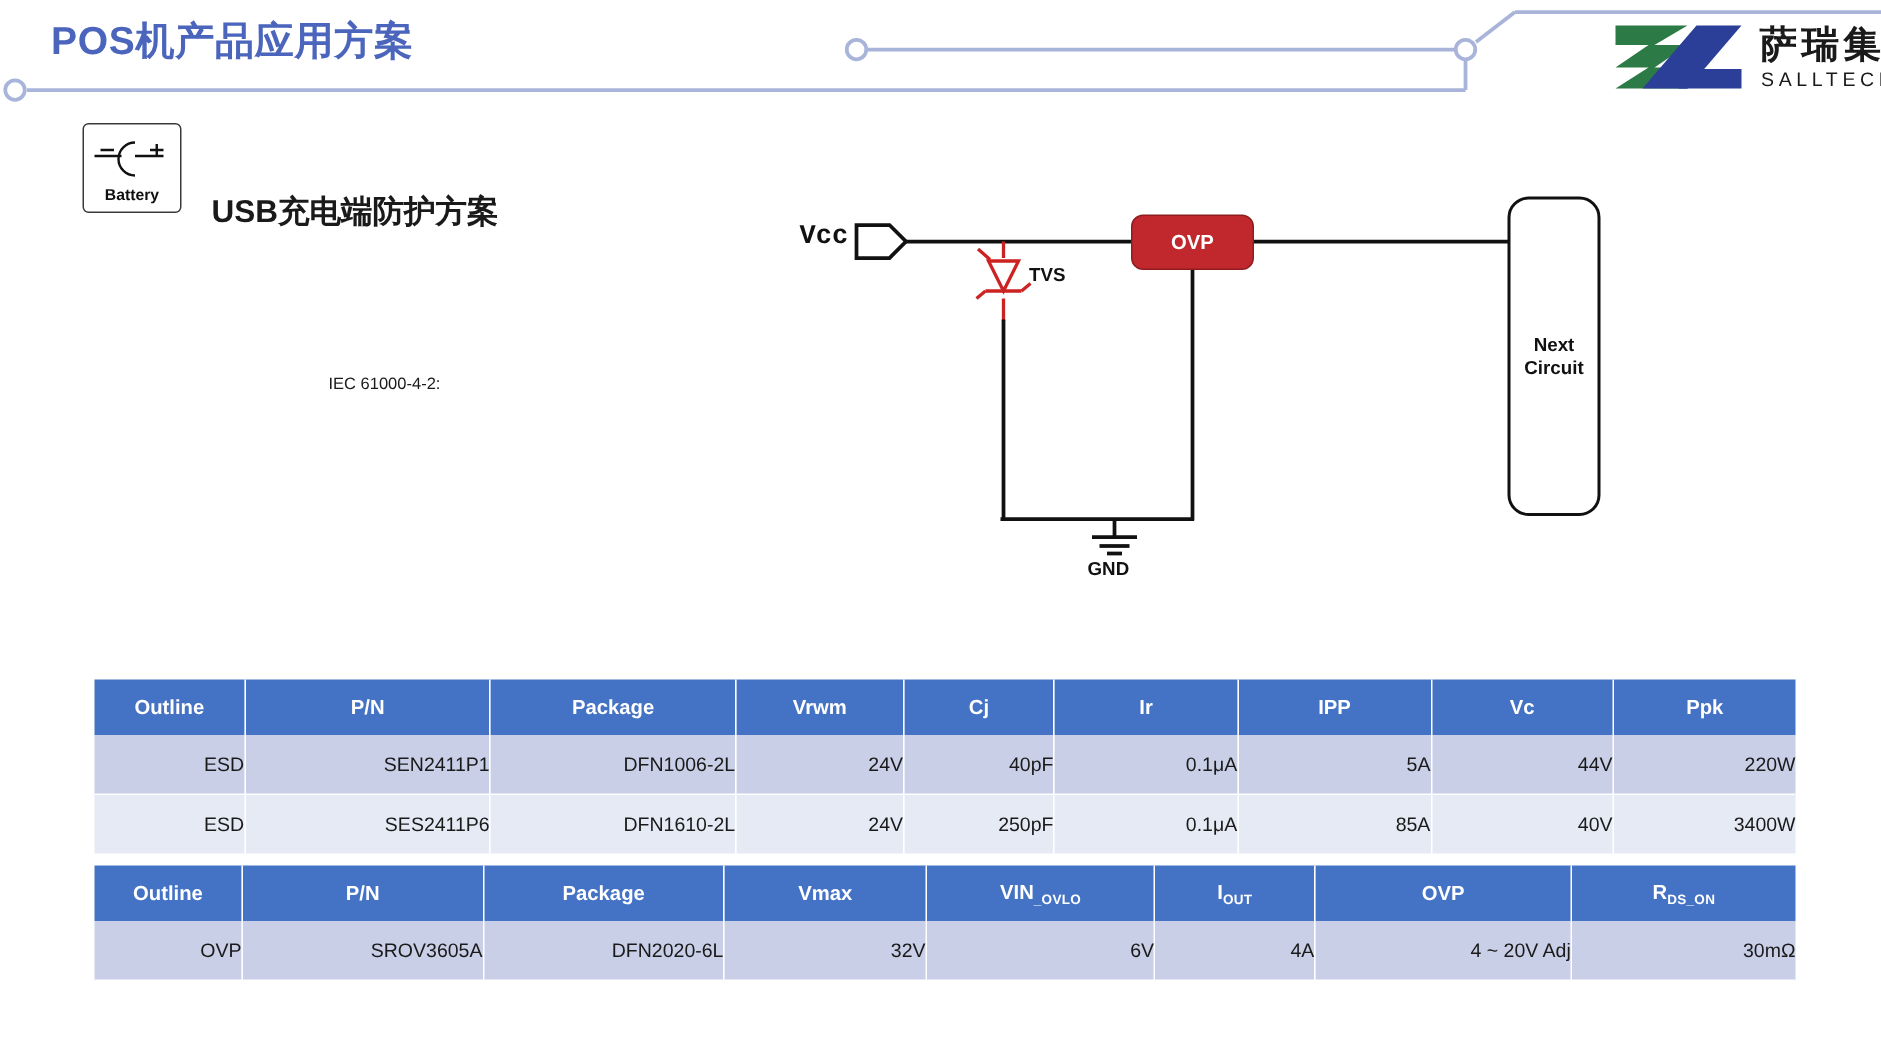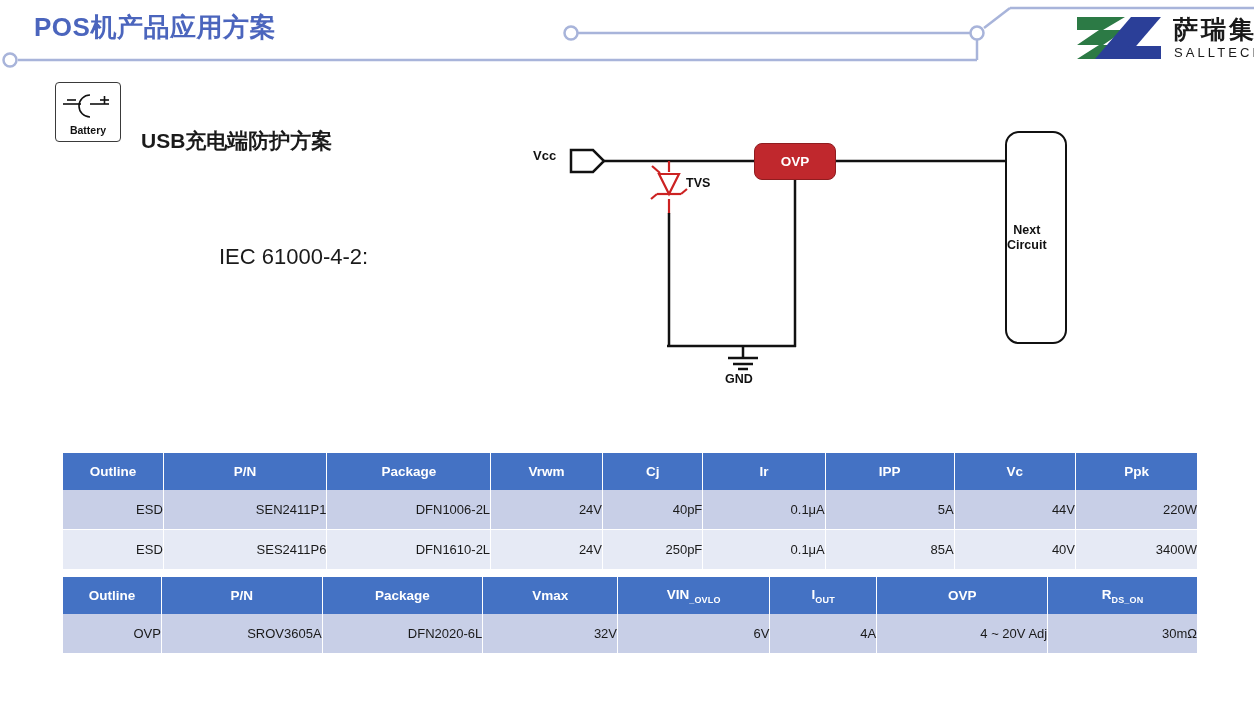--- a/index.html
+++ b/index.html
@@ -86,35 +86,35 @@
     font-weight: bold;
     color: #1a1a1a;
     white-space: nowrap;
     margin-top: 30px;
   }
 
   
   #spec-note {
     position: absolute;
     left: 219px; top: 244px;
-    font-size: 22px;
+    font-size: 11px;
     line-height: 25px;
     color: #1a1a1a;
     white-space: nowrap;
   }
 
   
   #circuit { position: absolute; left: 0; top: 0; }
   .circuit-label {
     position: absolute;
     font-weight: bold;
     color: #111111;
     white-space: nowrap;
   }
-  #label-vcc  { left: 533px; top: 148px; font-size: 13px; }
+  #label-vcc  { left: 533px; top: 148px; font-size: 18px; font-family: Liberation Mono, monospace; }
   #label-tvs  { left: 686px; top: 176px; font-size: 12.5px; }
   #label-gnd  { left: 725px; top: 372px; font-size: 12.5px; }
   #ovp-block {
     position: absolute;
     left: 754px; top: 143px;
     width: 82px; height: 37px;
     background: #c0282d;
     border: 1.5px solid #8f1d20;
     border-radius: 8px;
     color: #ffffff;
@@ -128,21 +128,21 @@
   #next-circuit-block {
     position: absolute;
     left: 1005px; top: 131px;
     width: 62px; height: 213px;
     border: 2.5px solid #111111;
     border-radius: 14px;
     background: #ffffff;
     box-sizing: border-box;
     display: flex;
     align-items: center;
-    justify-content: flex-start;
+    justify-content: center;
     text-align: center;
     font-size: 12.5px;
     font-weight: bold;
     line-height: 15px;
     color: #111111;
   }
 
   
   .spec-table {
     position: absolute;

